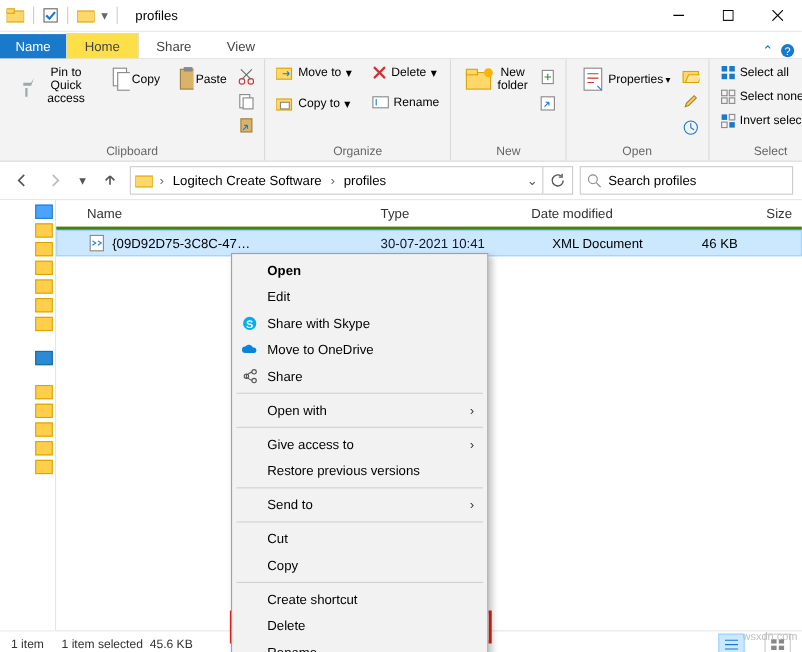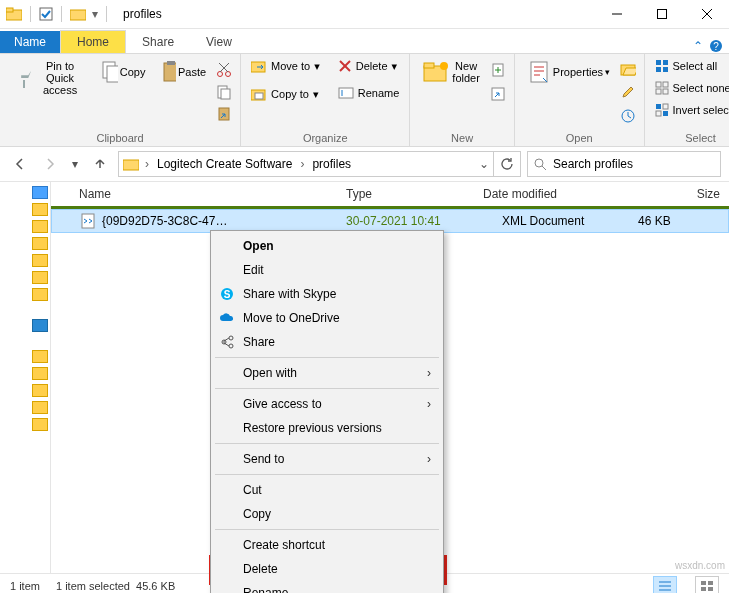--- a/index.html
+++ b/index.html
@@ -36,35 +36,35 @@
 .main{flex:1;display:flex;flex-direction:column}
 .cols{height:24px;border-bottom:3px solid #4d7c0f;display:flex;align-items:center;font-size:12px;color:#333}
 .col{padding:0 8px;border-right:1px solid transparent}
 .col.name{flex:0 0 250px}
 .col.date{flex:0 0 140px}
 .col.type{flex:0 0 120px}
 .col.size{flex:0 0 80px;text-align:right}
 .row{height:22px;display:flex;align-items:center;background:#cce8ff;border:1px solid #99d1ff;font-size:12px}
 .row .cell{padding:0 8px}
 .row .cell.name{flex:0 0 250px;display:flex;align-items:center;gap:6px}
-.row .cell.date{flex:0 0 140px;color:#4d7c0f}
+.row .cell.date{flex:0 0 140px;color:#0f172a}
 .row .cell.type{flex:0 0 120px}
 .row .cell.size{flex:0 0 80px;text-align:left}
 .ctxmenu{position:absolute;left:210px;top:230px;width:228px;background:#f2f2f2;border:1px solid #a0a0a0;box-shadow:3px 3px 6px rgba(0,0,0,0.25);padding:3px 2px;z-index:50}
 .ctx-item{height:24px;display:flex;align-items:center;padding:0 10px 0 30px;font-size:12px;position:relative}
 .ctx-item.bold{font-weight:600}
 .ctx-item .ci-icon{position:absolute;left:6px;width:16px;height:16px;display:flex;align-items:center;justify-content:center}
 .ctx-item .arrow{margin-left:auto;color:#333}
 .ctx-sep{height:1px;background:#d0d0d0;margin:3px 2px}
 .ctx-highlight{position:absolute;border:3px solid #e2231a;pointer-events:none}
 .statusbar{height:24px;border-top:1px solid #e5e5e5;display:flex;align-items:center;padding:0 10px;font-size:11px;color:#333;gap:16px}
 .statusbar .spacer{flex:1}
 .viewbtn{width:22px;height:18px;border:1px solid #ccc;margin-left:2px;display:flex;align-items:center;justify-content:center}
 .viewbtn.active{background:#cce8ff;border-color:#99d1ff}
-.watermark{position:absolute;right:4px;bottom:22px;font-size:10px;color:#bfbfbf}
+.watermark{position:absolute;right:4px;bottom:8px;font-size:10px;color:#bfbfbf}
 svg{display:block}
 </style>
 </head>
 <body>
 
 <div class="titlebar">
   <div class="tb-icons">
     <span class="icon">
         <svg width="16" height="14">
           <rect x="0" y="3" width="16" height="10" fill="#ffd76b" stroke="#d9a400"></rect>

